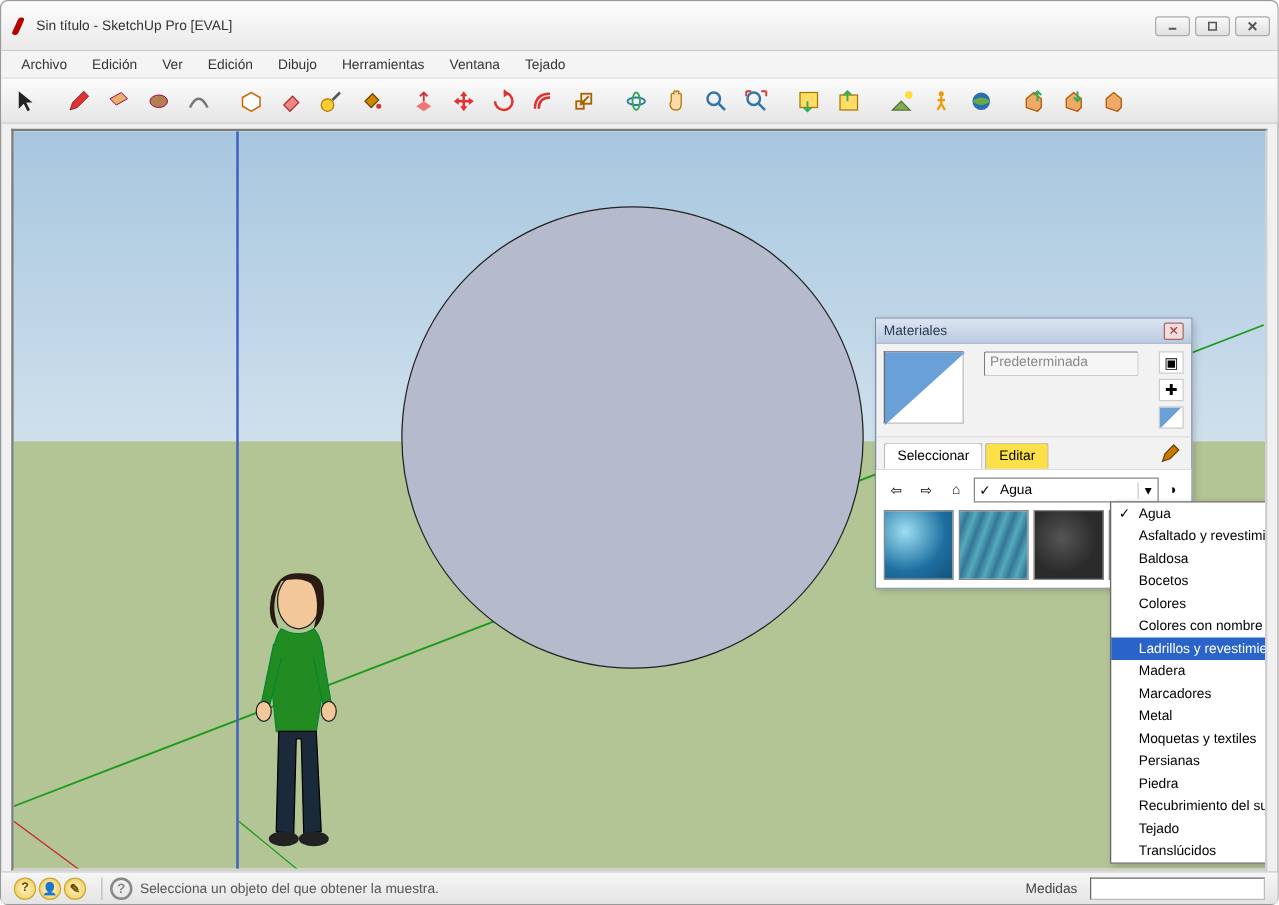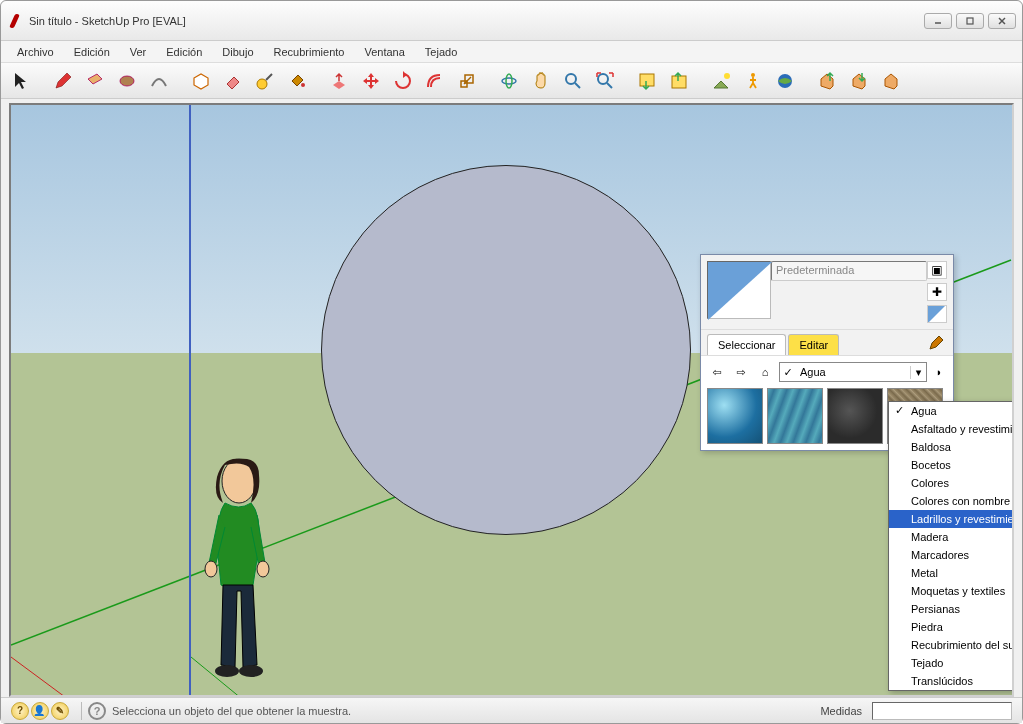--- a/index.html
+++ b/index.html
@@ -44,21 +44,21 @@
 
 
 .panel { position:absolute; right:58px; top:149px; width:254px; background:#f2f2f2;
          border:1px solid #7a8aa8; box-shadow: 2px 2px 6px rgba(0,0,0,0.2); }
 .panel-title { height:20px; background: linear-gradient(#dbe5f1,#bccbe0); border-bottom:1px solid #9aabc5;
                display:flex; align-items:center; padding:0 6px; color:#2a3b55; font-weight:normal;}
 .panel-title .spacer{flex:1;}
 .panel-title .x { width:16px; height:14px; border:1px solid #a66; display:flex; align-items:center;
                   justify-content:center; color:#a33; font-size:10px; background:#f2dcdc; border-radius:2px; cursor:pointer;}
 
-.panel-top { display:flex; padding:6px; gap:0; border-bottom:1px solid #ddd;}
+.panel-top { display:flex; padding:6px; gap:16px; border-bottom:1px solid #ddd;}
 .swatch-big { width:64px; height:58px; border:1px inset #bbb; background:#fff; position:relative;}
 .swatch-big::after { content:""; position:absolute; left:0; top:0; border-style:solid;
                      border-width:58px 64px 0 0; border-color:#6aa0d8 transparent transparent transparent;}
 .panel-top .name-area { flex:1; display:flex; flex-direction:column; gap:4px;}
 .mat-name { height:20px; border:1px inset #ccc; background:#f6f6f6; padding:2px 4px; color:#888;
             border-radius:2px;}
 .side-icons { display:flex; flex-direction:column; gap:4px; }
 .side-icons .ic { width:20px; height:18px; border:1px solid #ccc; background:#fff;
                   display:flex; align-items:center; justify-content:center; font-size:12px; cursor:pointer;}
 
@@ -135,21 +135,21 @@
         </div>
     </div>
   </div>
 
   <div class="menubar">
     <span class="menuitem">Archivo</span>
     <span class="menuitem">Edición</span>
     <span class="menuitem">Ver</span>
     <span class="menuitem">Edición</span>
     <span class="menuitem">Dibujo</span>
-    <span class="menuitem">Recubrimiento</span>
+    <span class="menuitem">Herramientas</span>
     <span class="menuitem">Ventana</span>
     <span class="menuitem">Tejado</span>
   </div>
 
   <div class="toolbar">
     <div class="tbtn">
         <svg class="ico" viewBox="0 0 20 20">
           <path d="M4 2 L4 16 L8 12 L11 18 L13 17 L10 11 L15 11 Z" fill="#222"></path>
         </svg>
       </div>
@@ -323,20 +323,25 @@
       <path d="M24 60 L14 108 L20 112 L30 72" fill="#228b22" stroke="#083"></path>
       <path d="M62 60 L70 108 L64 112 L56 72" fill="#228b22" stroke="#083"></path>
       <ellipse cx="16" cy="114" rx="6" ry="8" fill="#f2c89a" stroke="#222"></ellipse>
       <ellipse cx="68" cy="114" rx="6" ry="8" fill="#f2c89a" stroke="#222"></ellipse>
       <path d="M28 130 L26 210 L40 212 L42 136 L46 136 L48 212 L62 210 L58 130 Z" fill="#1b2a3a" stroke="#000"></path>
       <ellipse cx="32" cy="216" rx="12" ry="6" fill="#222"></ellipse>
       <ellipse cx="56" cy="216" rx="12" ry="6" fill="#222"></ellipse>
     </svg>
 
     <div class="panel">
+      <div class="panel-title">
+        <span>Materiales</span>
+        <span class="spacer"></span>
+        <span class="x">✕</span>
+      </div>
       <div class="panel-top">
         <div class="swatch-big"></div>
         <div class="name-area">
           <div class="mat-name">Predeterminada</div>
         </div>
         <div class="side-icons">
           <div class="ic">▣</div>
           <div class="ic">✚</div>
           <div class="ic" style="background:linear-gradient(135deg,#6aa0d8 49%,#fff 51%)"></div>
         </div>

